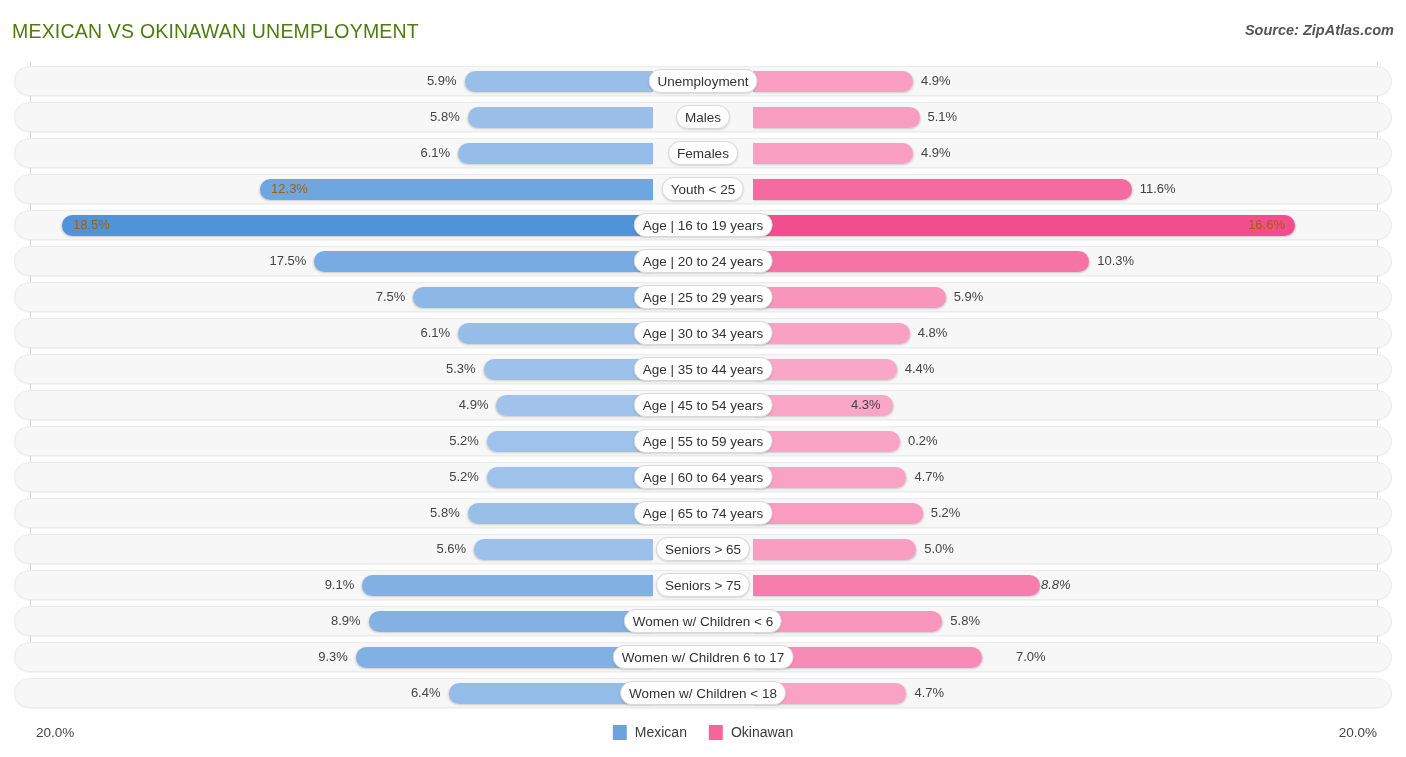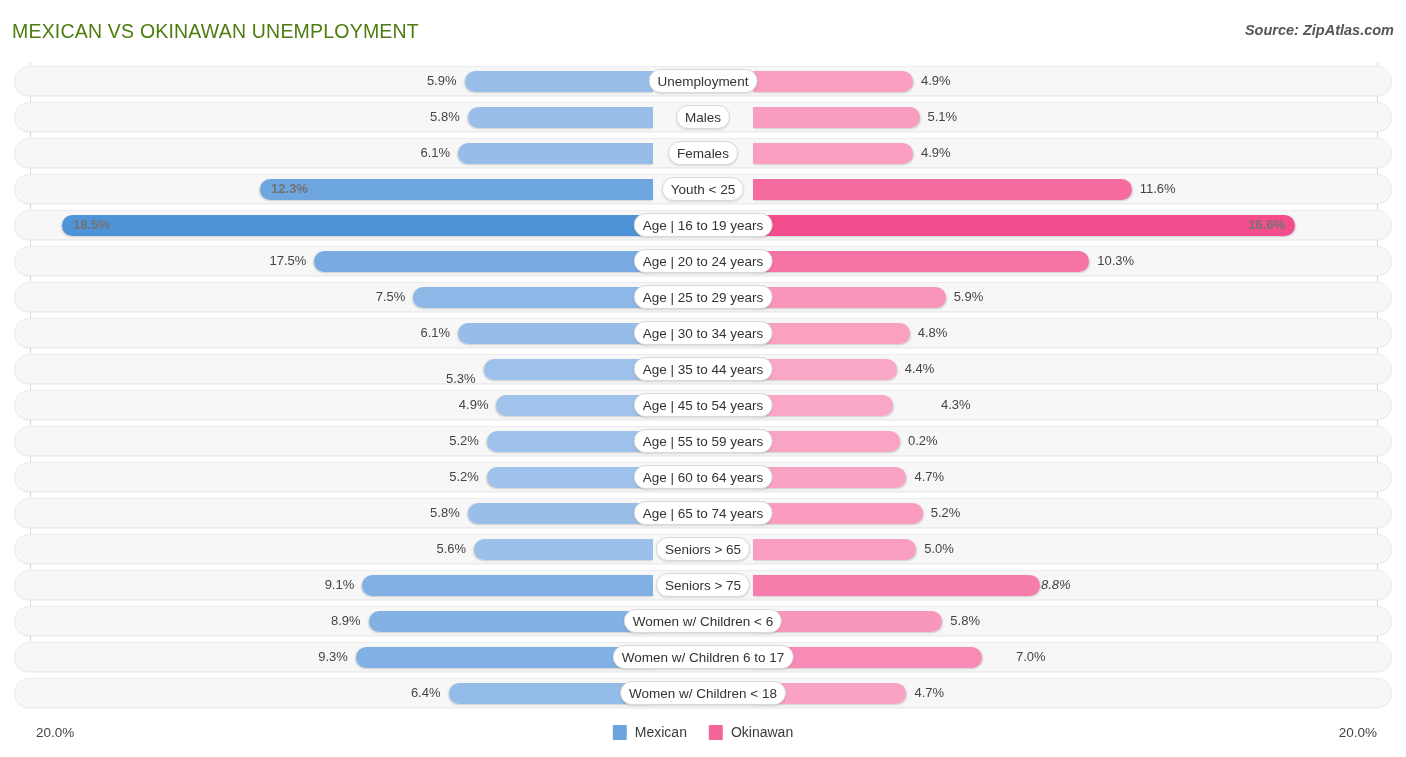--- a/index.html
+++ b/index.html
@@ -109,22 +109,22 @@
     top: 0;
     height: 30px;
     line-height: 30px;
     font-size: 13px;
     color: #444444;
     white-space: nowrap;
   }
   .val-left   { text-align: right; }
   .val-right  { text-align: left; }
   .val-inside {
-    color: #737373;
-    font-weight: bold;
+    color: #a16207;
+    font-weight: normal;
   }
 
   
   .center-label {
     position: absolute;
     top: 3px;
     left: 50%;
     transform: translateX(-50%);
     height: 24px;
     line-height: 23px;
@@ -260,30 +260,30 @@
         <div class="bar bar-left" style="left: 458.13px; width: 194.87px; background: rgb(150, 189, 233);"></div>
         <div class="bar bar-right" style="left: 753px; width: 156.723px; background: rgb(250, 161, 194);"></div>
         <div class="val val-left" style="left: 372.13px; width: 78px;">6.1%</div>
         <div class="val val-right" style="left: 917.723px;">4.8%</div>
         <div class="center-label">Age | 30 to 34 years</div>
       </div>
       <div class="row">
         <div class="row-track"></div>
         <div class="bar bar-left" style="left: 483.686px; width: 169.314px; background: rgb(157, 193, 234);"></div>
         <div class="bar bar-right" style="left: 753px; width: 143.663px; background: rgb(250, 166, 198);"></div>
-        <div class="val val-left" style="left: 397.686px; width: 78px; margin-top: 10px;">5.3%</div>
+        <div class="val val-left" style="left: 397.686px; width: 78px;">5.3%</div>
         <div class="val val-right" style="left: 904.663px;">4.4%</div>
         <div class="center-label">Age | 35 to 44 years</div>
       </div>
       <div class="row">
         <div class="row-track"></div>
         <div class="bar bar-left" style="left: 496.465px; width: 156.535px; background: rgb(161, 195, 235);"></div>
         <div class="bar bar-right" style="left: 753px; width: 140.398px; background: rgb(250, 167, 199);"></div>
         <div class="val val-left" style="left: 410.465px; width: 78px;">4.9%</div>
-        <div class="val val-right" style="left: 941px;">4.3%</div>
+        <div class="val val-right" style="left: 851px;">4.3%</div>
         <div class="center-label">Age | 45 to 54 years</div>
       </div>
       <div class="row">
         <div class="row-track"></div>
         <div class="bar bar-left" style="left: 486.881px; width: 166.119px; background: rgb(158, 194, 235);"></div>
         <div class="bar bar-right" style="left: 753px; width: 146.928px; background: rgb(250, 164, 197);"></div>
         <div class="val val-left" style="left: 400.881px; width: 78px;">5.2%</div>
         <div class="val val-right" style="left: 907.928px;">0.2%</div>
         <div class="center-label">Age | 55 to 59 years</div>
       </div>

